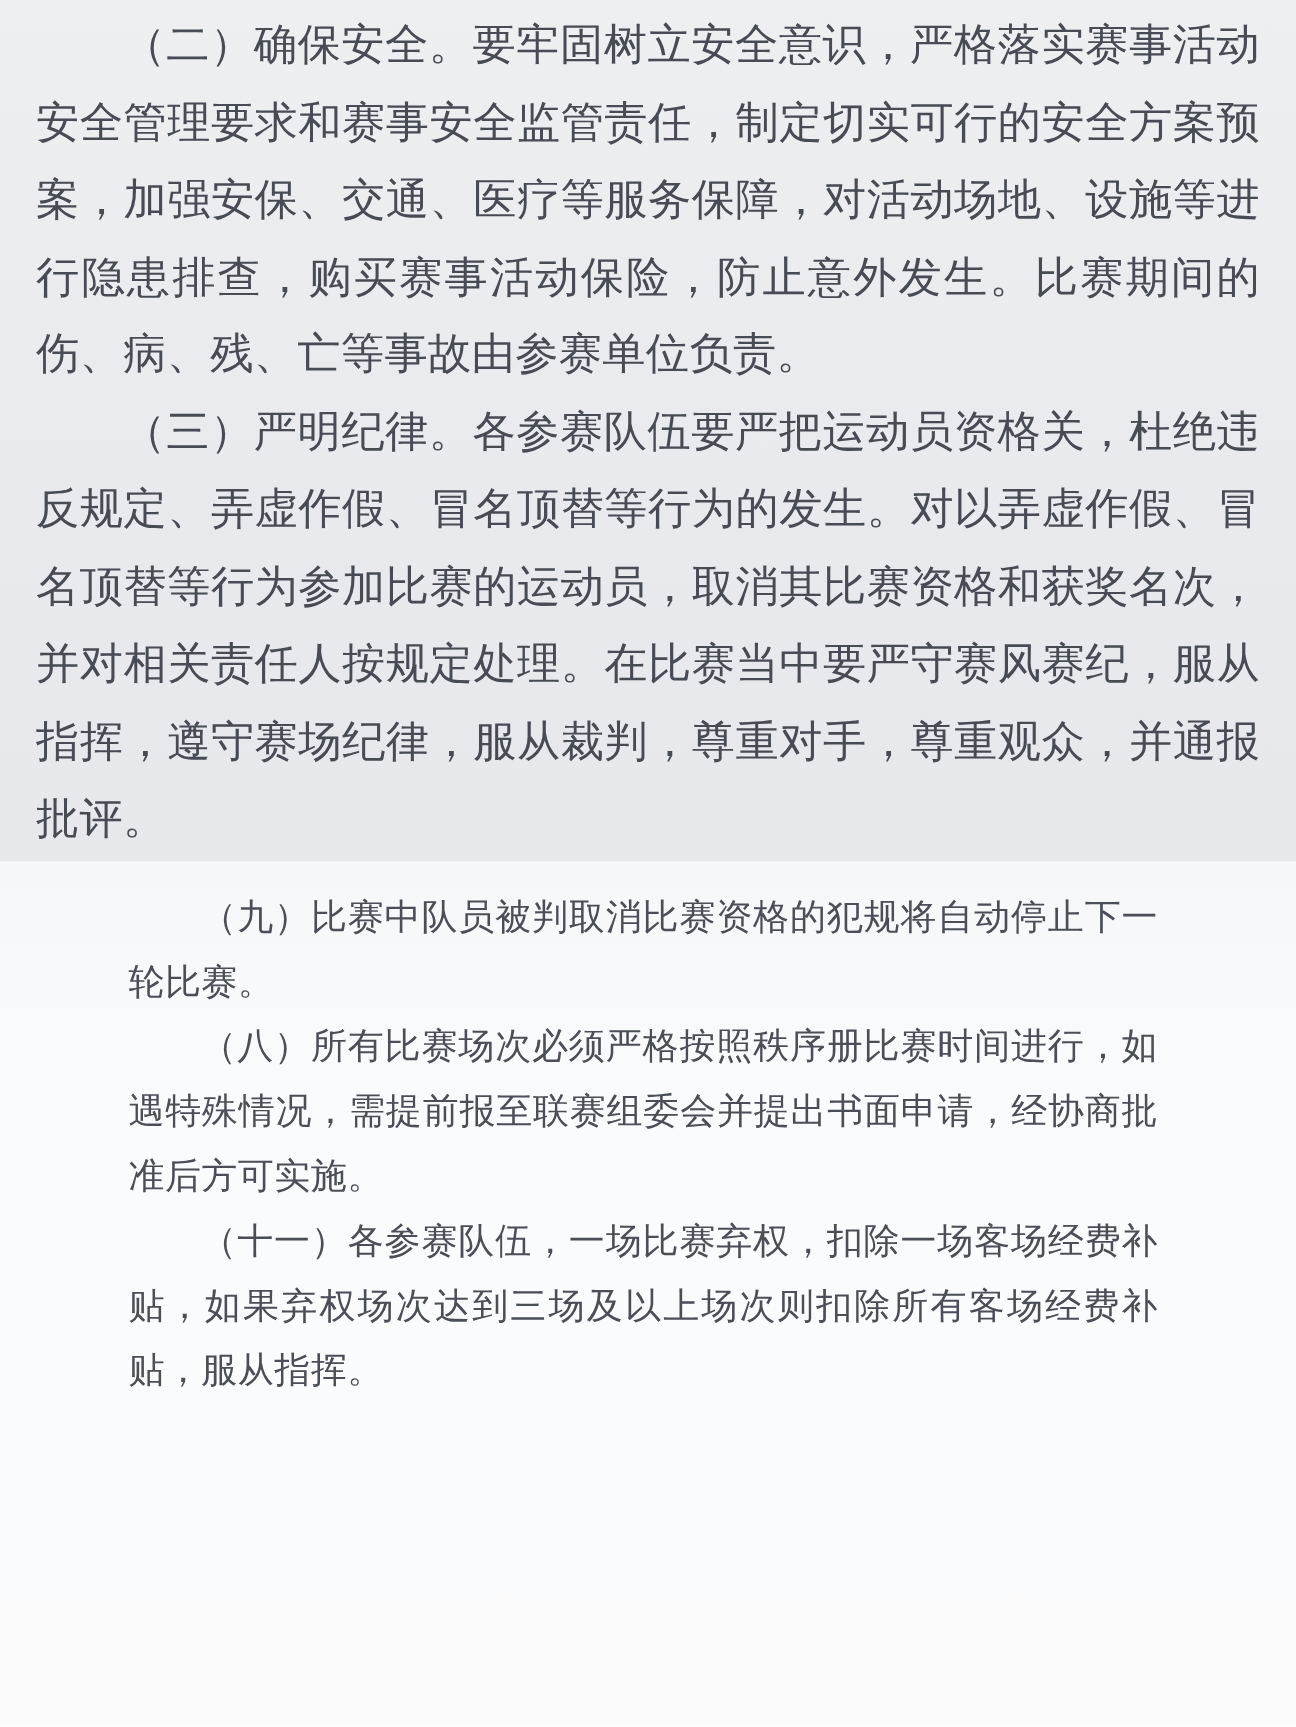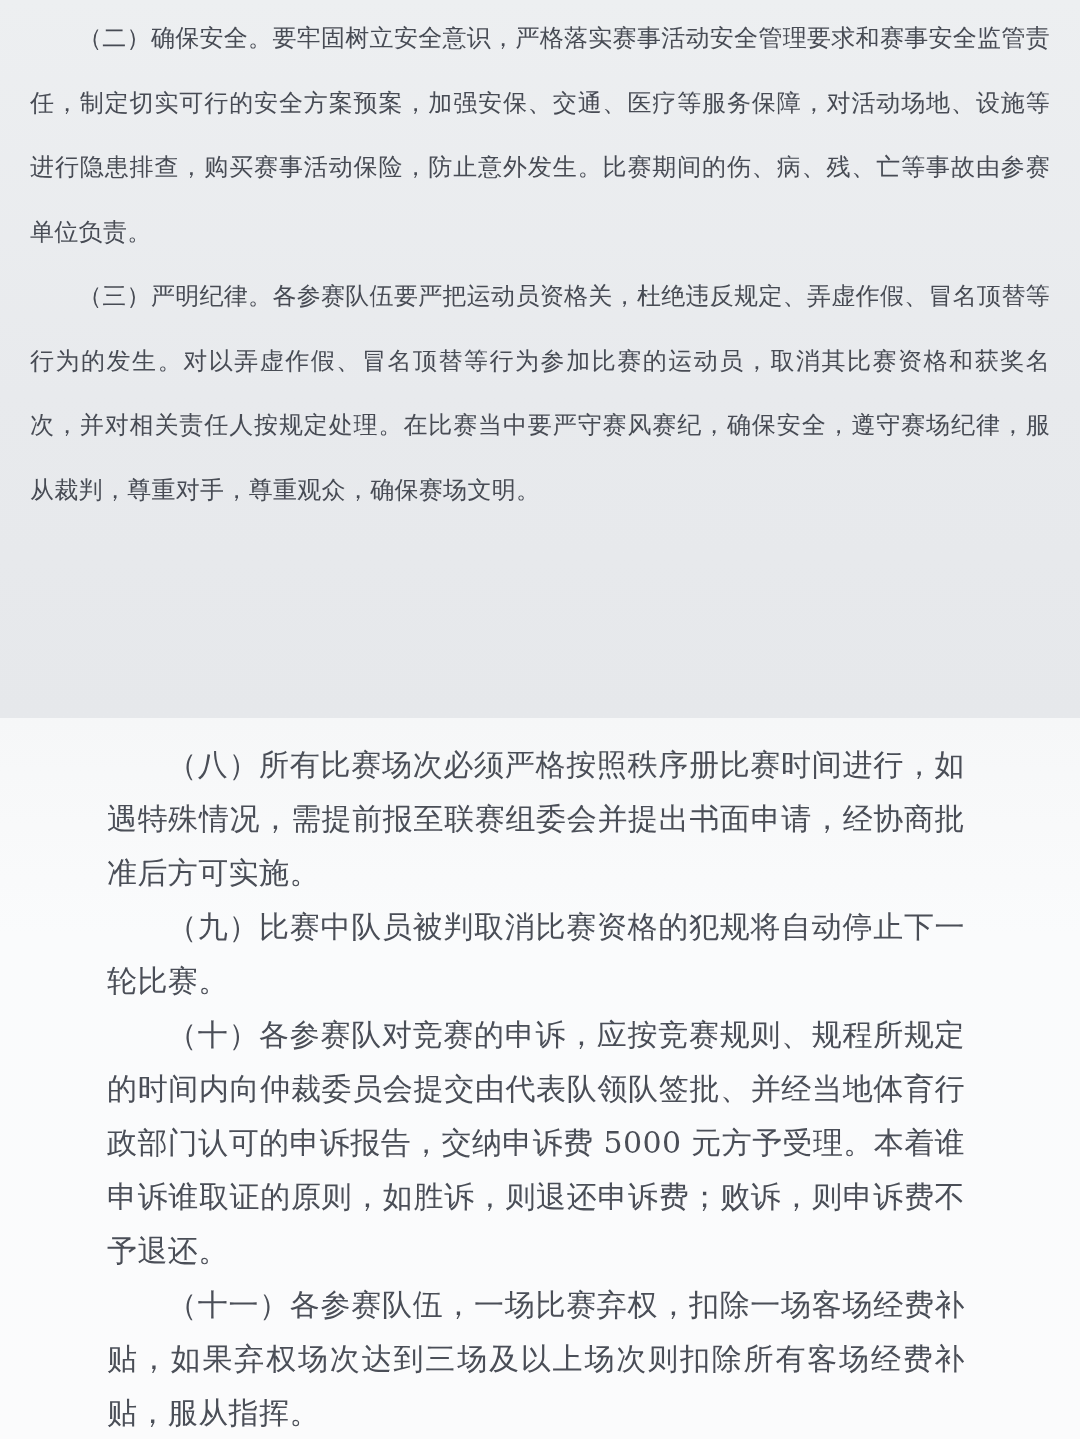--- a/index.html
+++ b/index.html
@@ -23,21 +23,21 @@
     box-sizing: border-box;
     color: #43474f;
   }
   .doc-section-top {
     height: 718px;
     background: linear-gradient(180deg, #edeff1 0%, #e8eaed 55%, #e6e8eb 100%);
     padding: 6px 30px 0 30px;
   }
   .doc-section-top .para {
     margin: 0;
-    font-size: 24px;
+    font-size: 36px;
     line-height: 64.5px;
     letter-spacing: 0.3px;
     text-align: justify;
     text-justify: inter-ideograph;
     text-indent: 2em;
     color: #474b54;
   }
   .doc-section-bottom {
     height: 721px;
     background: linear-gradient(180deg, #f6f7f8 0%, #fafbfc 30%, #fbfbfc 100%);
@@ -54,23 +54,22 @@
     color: #4a4e57;
   }
 </style>
 </head>
 <body>
 
 <div class="page">
 
   <section class="doc-section doc-section-top">
     <p class="para">（二）确保安全。要牢固树立安全意识，严格落实赛事活动安全管理要求和赛事安全监管责任，制定切实可行的安全方案预案，加强安保、交通、医疗等服务保障，对活动场地、设施等进行隐患排查，购买赛事活动保险，防止意外发生。比赛期间的伤、病、残、亡等事故由参赛单位负责。</p>
-    <p class="para">（三）严明纪律。各参赛队伍要严把运动员资格关，杜绝违反规定、弄虚作假、冒名顶替等行为的发生。对以弄虚作假、冒名顶替等行为参加比赛的运动员，取消其比赛资格和获奖名次，并对相关责任人按规定处理。在比赛当中要严守赛风赛纪，确保安全，遵守赛场纪律，服从裁判，尊重对手，尊重观众，确保赛场文明。</p>
+    <p class="para">（三）严明纪律。各参赛队伍要严把运动员资格关，杜绝违反规定、弄虚作假、冒名顶替等行为的发生。对以弄虚作假、冒名顶替等行为参加比赛的运动员，取消其比赛资格和获奖名次，并对相关责任人按规定处理。在比赛当中要严守赛风赛纪，服从指挥，遵守赛场纪律，服从裁判，尊重对手，尊重观众，并通报批评。</p>
   </section>
 
   <section class="doc-section doc-section-bottom">
+    <p class="para">（九）比赛中队员被判取消比赛资格的犯规将自动停止下一轮比赛。</p>
     <p class="para">（八）所有比赛场次必须严格按照秩序册比赛时间进行，如遇特殊情况，需提前报至联赛组委会并提出书面申请，经协商批准后方可实施。</p>
-    <p class="para">（九）比赛中队员被判取消比赛资格的犯规将自动停止下一轮比赛。</p>
-    <p class="para">（十）各参赛队对竞赛的申诉，应按竞赛规则、规程所规定的时间内向仲裁委员会提交由代表队领队签批、并经当地体育行政部门认可的申诉报告，交纳申诉费 5000 元方予受理。本着谁申诉谁取证的原则，如胜诉，则退还申诉费；败诉，则申诉费不予退还。</p>
     <p class="para">（十一）各参赛队伍，一场比赛弃权，扣除一场客场经费补贴，如果弃权场次达到三场及以上场次则扣除所有客场经费补贴，服从指挥。</p>
   </section>
 
 </div>
 
 </body></html>

